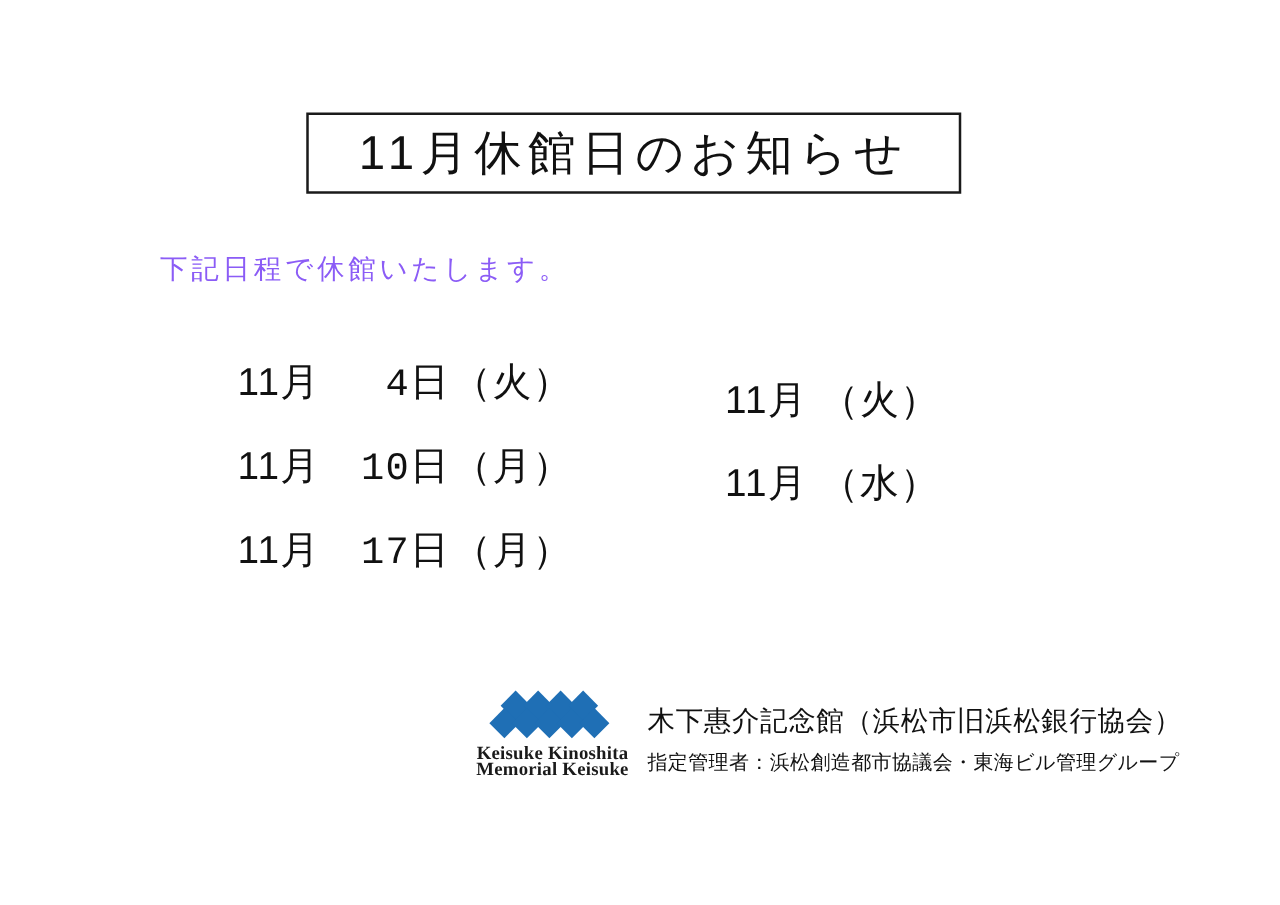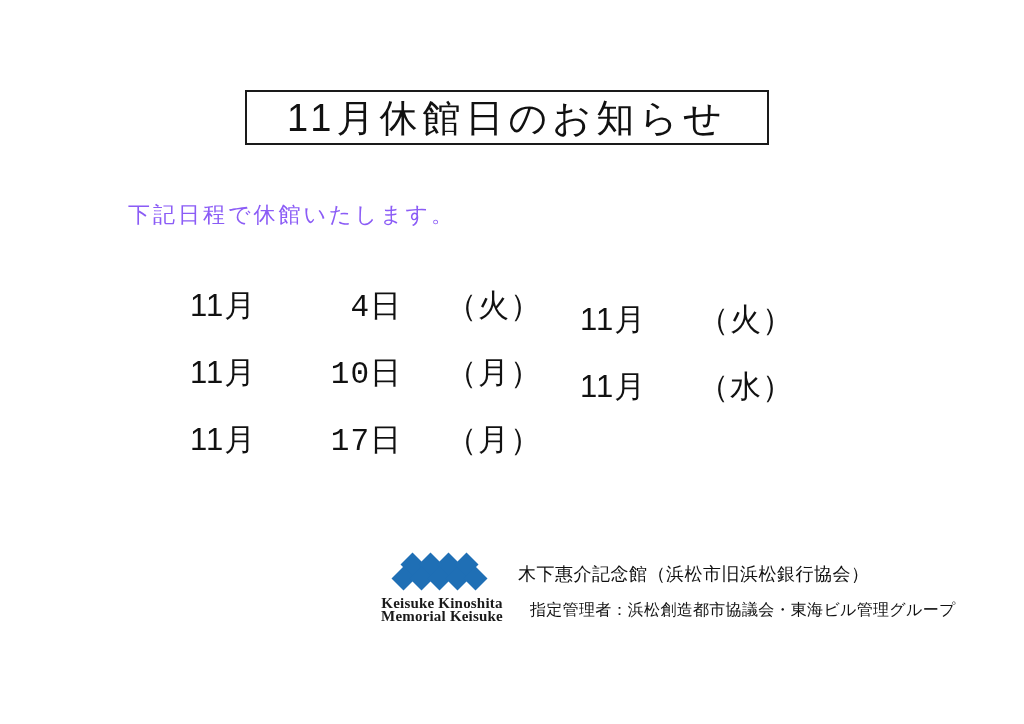--- a/index.html
+++ b/index.html
@@ -21,21 +21,21 @@
     width: 1024px;
     height: 724px;
   }
 
   
   .title-box {
     position: absolute;
     left: 245px;
     top: 90px;
     width: 524px;
-    height: 55px;
+    height: 65px;
     border: 2px solid #1a1a1a;
     box-sizing: border-box;
     display: flex;
     align-items: center;
     justify-content: center;
   }
   .title-text {
     font-size: 38px;
     letter-spacing: 5px;
     line-height: 1;
@@ -70,21 +70,20 @@
   .col-right { left: 400px; top: 14px; }
 
   .date-row {
     font-size: 31px;
     letter-spacing: 1px;
     color: #111111;
     white-space: nowrap;
     margin-bottom: 25px;
     display: flex;
     align-items: flex-end;
-    gap: 42px;
   }
   .date-month {
     display: inline-block;
     min-width: 74px;
   }
   .date-day {
     display: inline-block;
     min-width: 96px;
     text-align: right;
     font-family: Liberation Mono, monospace;
@@ -131,35 +130,34 @@
     line-height: 13px;
     color: #1a1a1a;
     margin-top: 3px;
     letter-spacing: 0.2px;
   }
 
   .org {
     position: absolute;
     left: 140px;
     top: 10px;
-    font-size: 18px;
+    font-size: 22px;
     color: #111111;
     white-space: nowrap;
     letter-spacing: 0.5px;
     font-family: Liberation Serif, serif;
   }
   .org-sub {
     position: absolute;
     left: 140px;
     top: 48px;
     font-size: 16px;
     color: #111111;
     white-space: nowrap;
     letter-spacing: 0.3px;
-    margin-left: 12px;
   }
 </style>
 </head>
 <body>
 
 <div class="page">
 
   <div class="title-box">
     <div class="title-text">11月休館日のお知らせ</div>
   </div>

